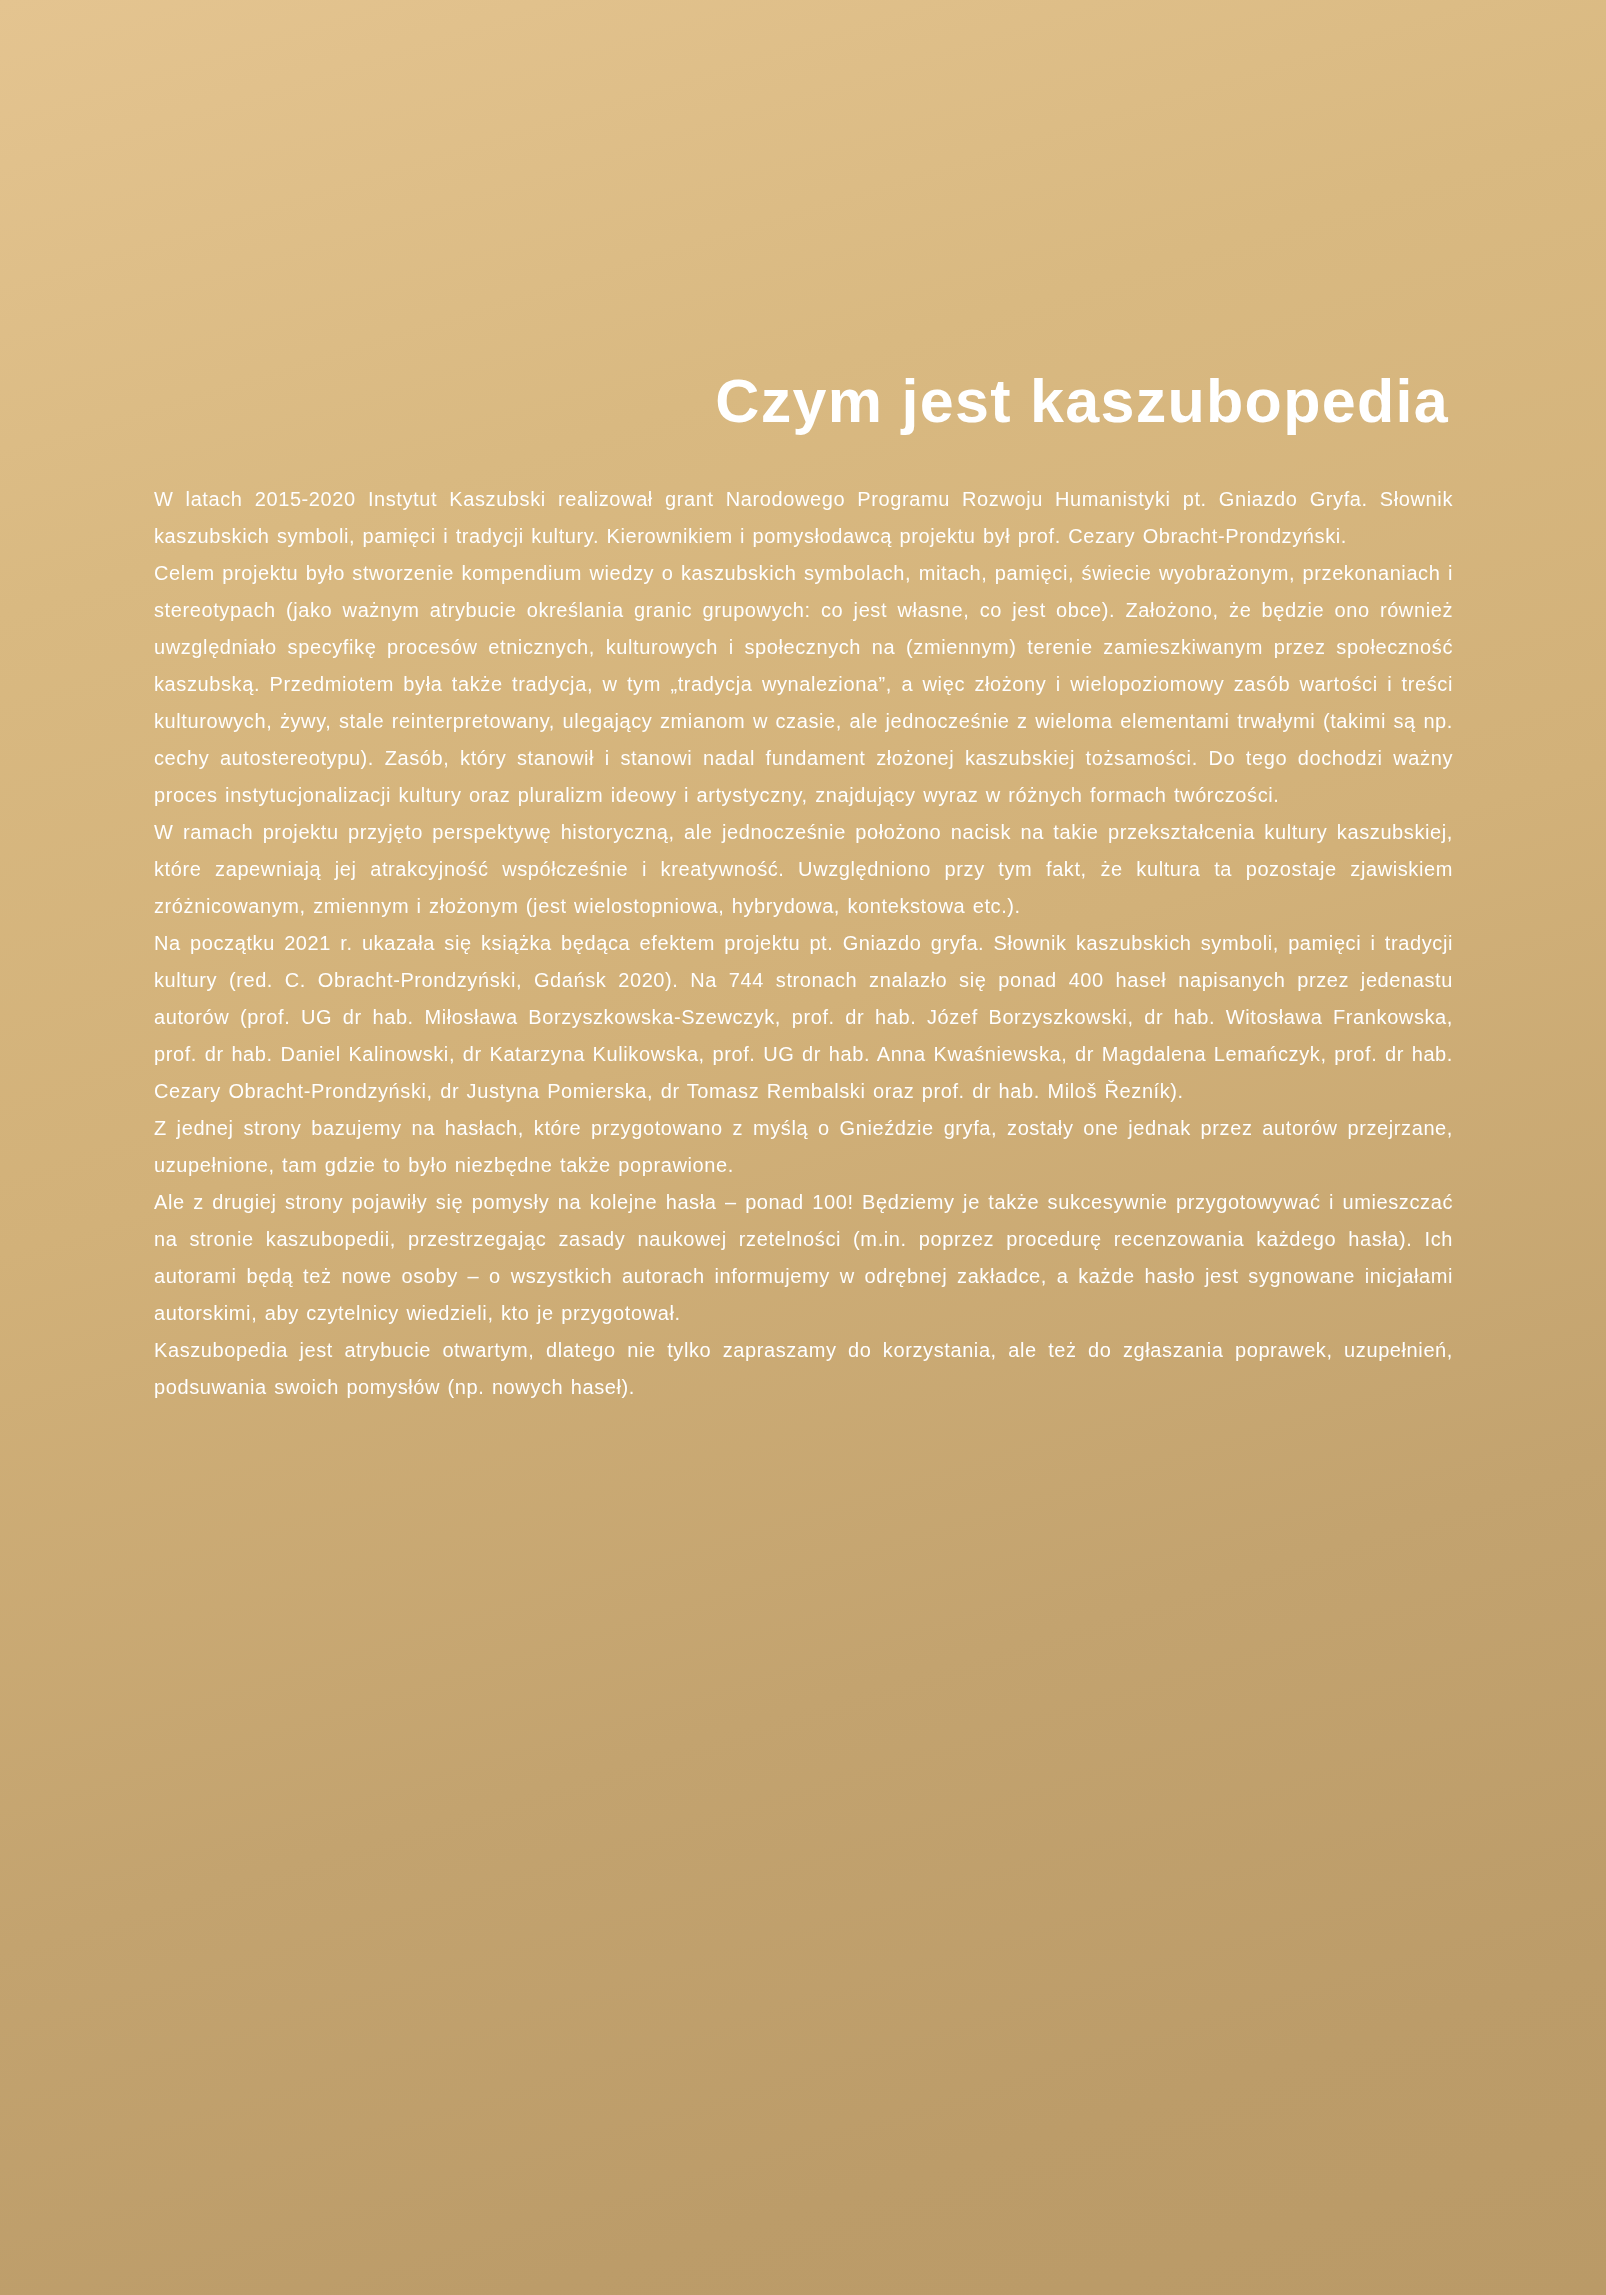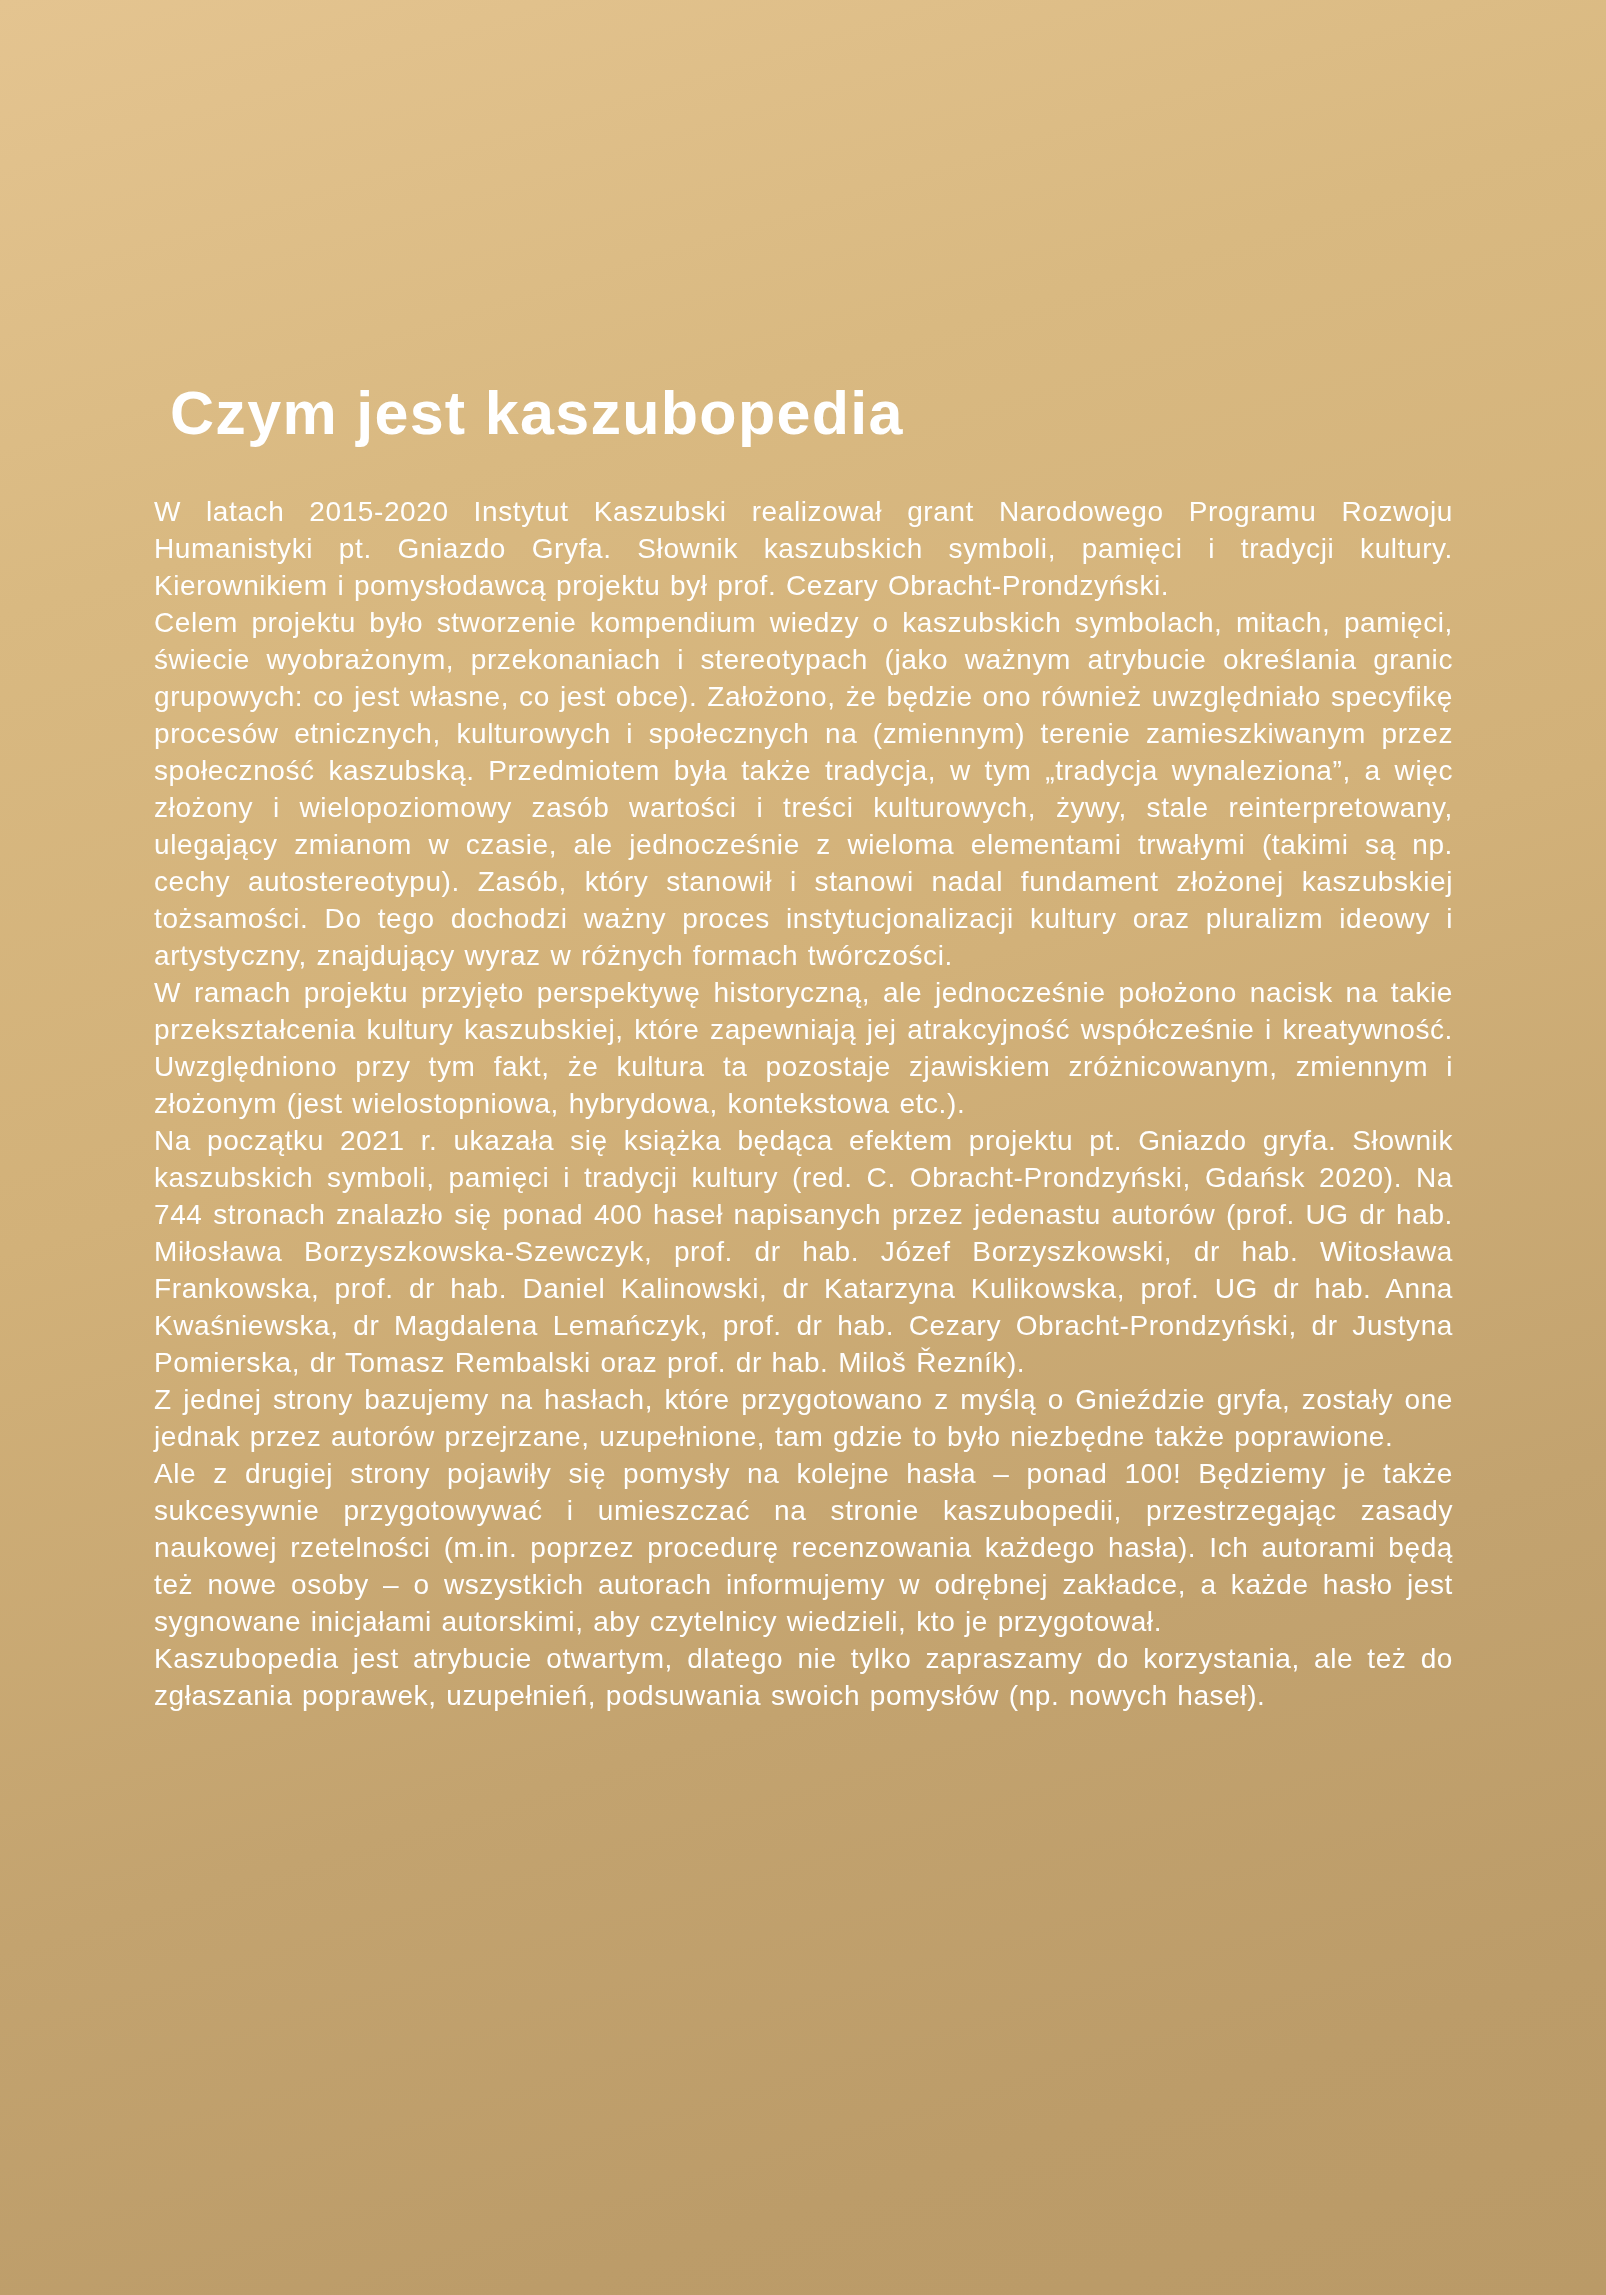--- a/index.html
+++ b/index.html
@@ -21,33 +21,34 @@
       #e4c490 0%,
       #d9b981 22%,
       #d2b179 45%,
       #c3a36f 70%,
       #bc9c69 88%,
       #ba9a67 100%);
     padding: 360px 154px 0 154px;
     color: #ffffff;
   }
   h1.title {
-    margin: 16px;
+    margin: 4px;
     font-size: 61px;
     line-height: 74px;
     font-weight: 700;
     letter-spacing: 1.3px;
     color: #ffffff;
+    text-align: right;
   }
   .body-text {
     margin-top: 43px;
   }
   .body-text p {
     margin: 0;
-    font-size: 28px;
+    font-size: 20px;
     line-height: 37px;
     font-weight: 400;
     letter-spacing: 0.6px;
     word-spacing: 1.3px;
     text-align: justify;
     color: #ffffff;
   }
 </style>
 </head>
 <body>

